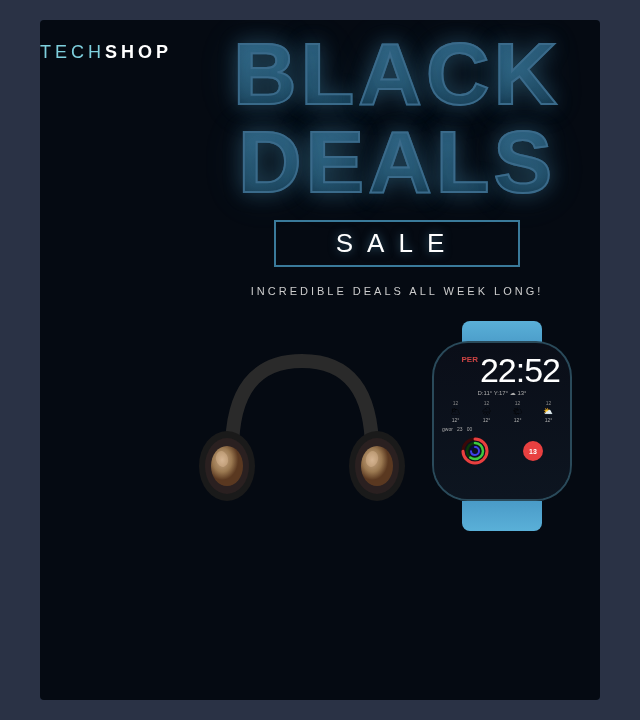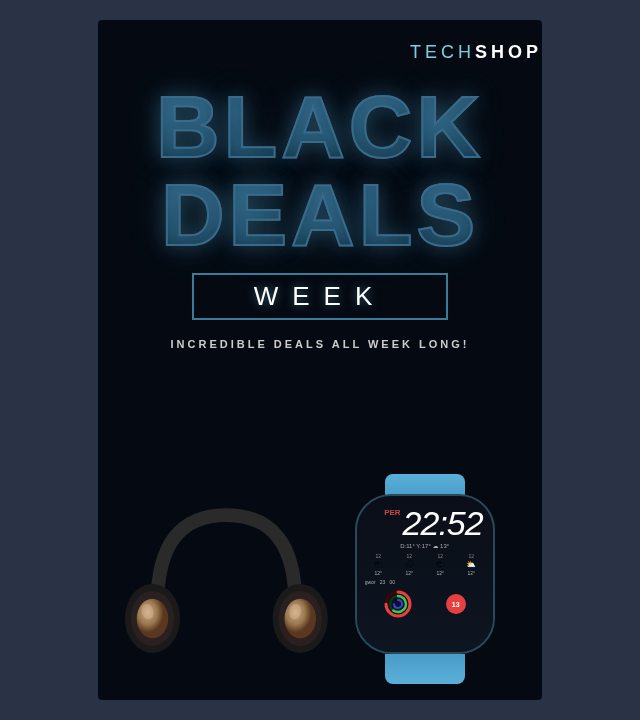--- a/index.html
+++ b/index.html
@@ -9,27 +9,27 @@
       height: 720px;
       background-color: #2a3245;
       display: flex;
       align-items: center;
       justify-content: center;
       font-family: Arial, sans-serif;
       overflow: hidden;
     }
 
     .email-container {
-      width: 444px;
+      width: 560px;
       height: 680px;
       background-color: #050a12;
       border-radius: 4px;
       display: flex;
-      flex-direction: column;
-      align-items: flex-end;
+      flex-direction: row;
+      align-items: flex-start;
       overflow: hidden;
       position: relative;
     }
 
     .header {
       padding: 22px 0 10px;
       text-align: center;
     }
 
     .brand-tech {
@@ -90,21 +90,21 @@
       color: #ffffff;
       font-size: 26px;
       font-weight: 300;
       letter-spacing: 14px;
       text-shadow: 0 0 10px rgba(100, 180, 220, 0.5);
     }
 
     .tagline {
       color: #cccccc;
       font-size: 11px;
-      font-weight: 700;
+      font-weight: 400;
       letter-spacing: 3px;
       margin: 18px 16px 14px;
       text-transform: uppercase;
     }
 
     .shop-btn {
       background: linear-gradient(135deg, #4a9fd4 0%, #2a7ab8 50%, #5bbce8 100%);
       border: none;
       border-radius: 30px;
       padding: 14px 80px;
@@ -210,21 +210,20 @@
       margin-top: 2px;
     }
 
     .watch-time {
       color: #ffffff;
       font-size: 34px;
       font-weight: 200;
       letter-spacing: -1px;
       line-height: 1;
       text-align: right;
-      font-style: italic;
     }
 
     .watch-weather-row {
       color: #aaaaaa;
       font-size: 6px;
       text-align: center;
       margin: 2px 0;
     }
 
     .watch-forecast {
@@ -285,21 +284,21 @@
     <span class="brand-tech">TECH</span><span class="brand-shop">SHOP</span>
   </div>
 
   <div class="hero-section">
     <div class="black-friday-text">
       <div class="bf-line">BLACK</div>
       <div class="bf-line">DEALS</div>
     </div>
 
     <div class="sale-box">
-      <span class="sale-text">WEEK</span>
+      <span class="sale-text">SALE</span>
     </div>
 
     <p class="tagline">INCREDIBLE DEALS ALL WEEK LONG!</p>
 
 
     <div class="products-section">
 
       <div class="headphones">
         <svg class="headphones-svg" viewBox="0 0 220 220" xmlns="http://www.w3.org/2000/svg">
 

